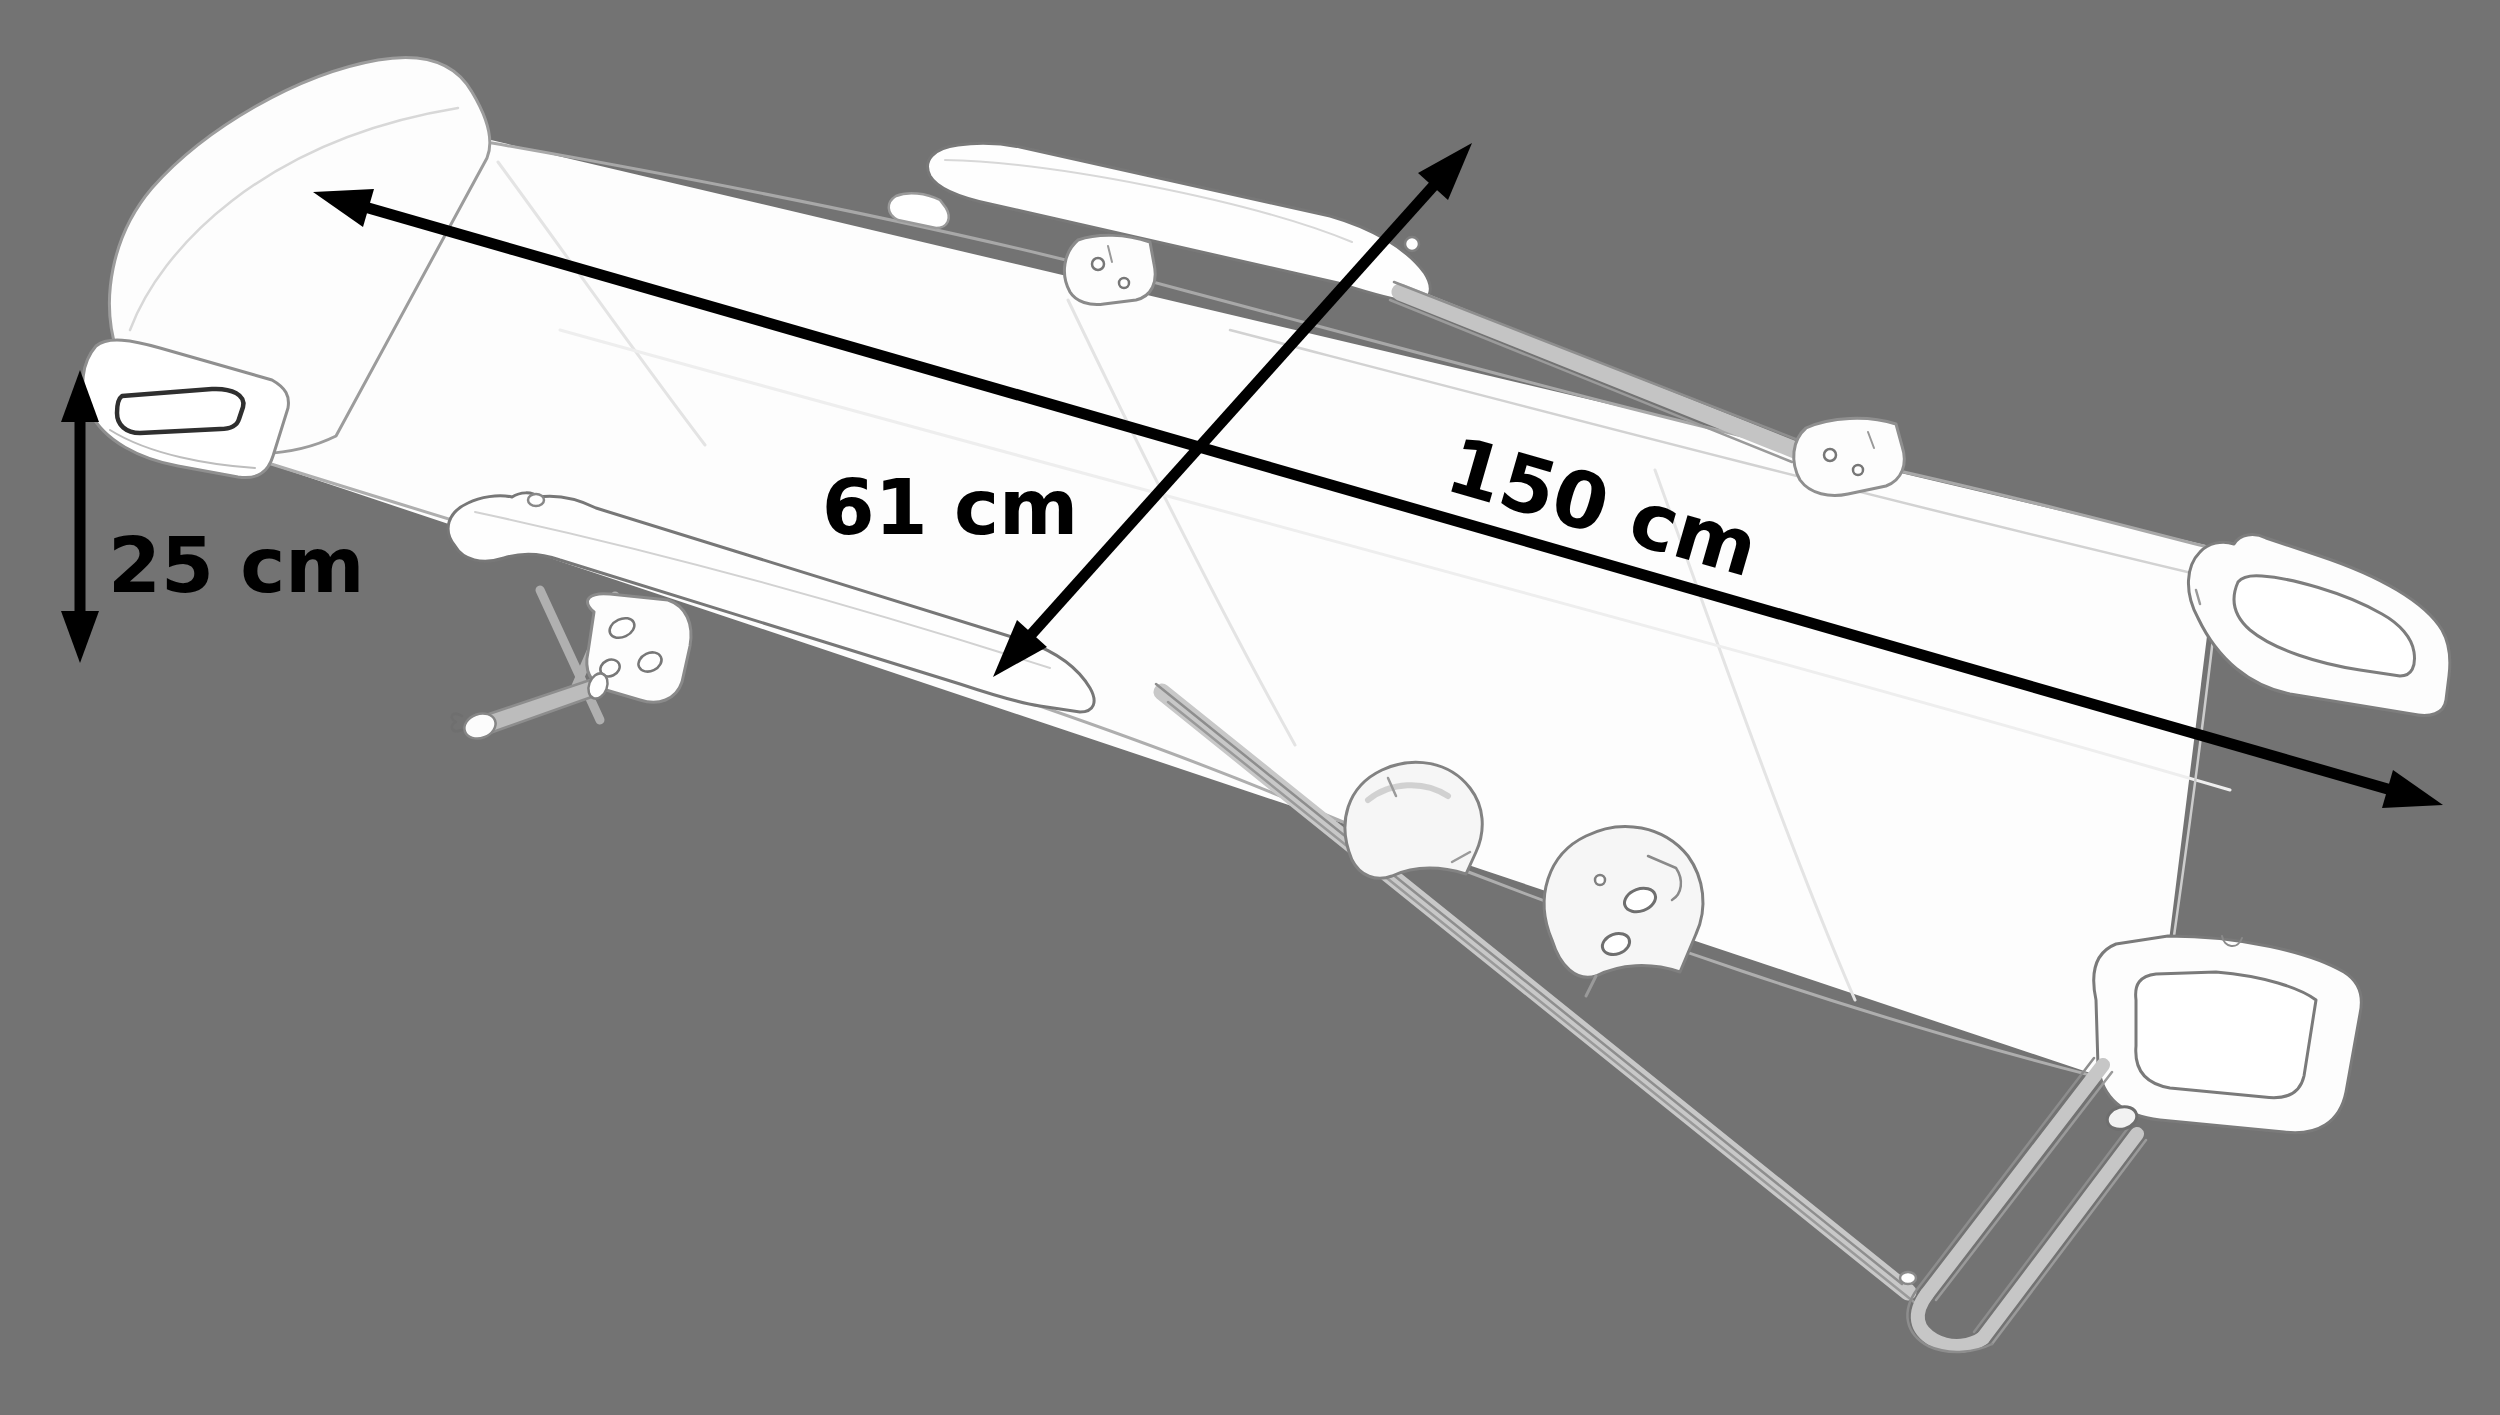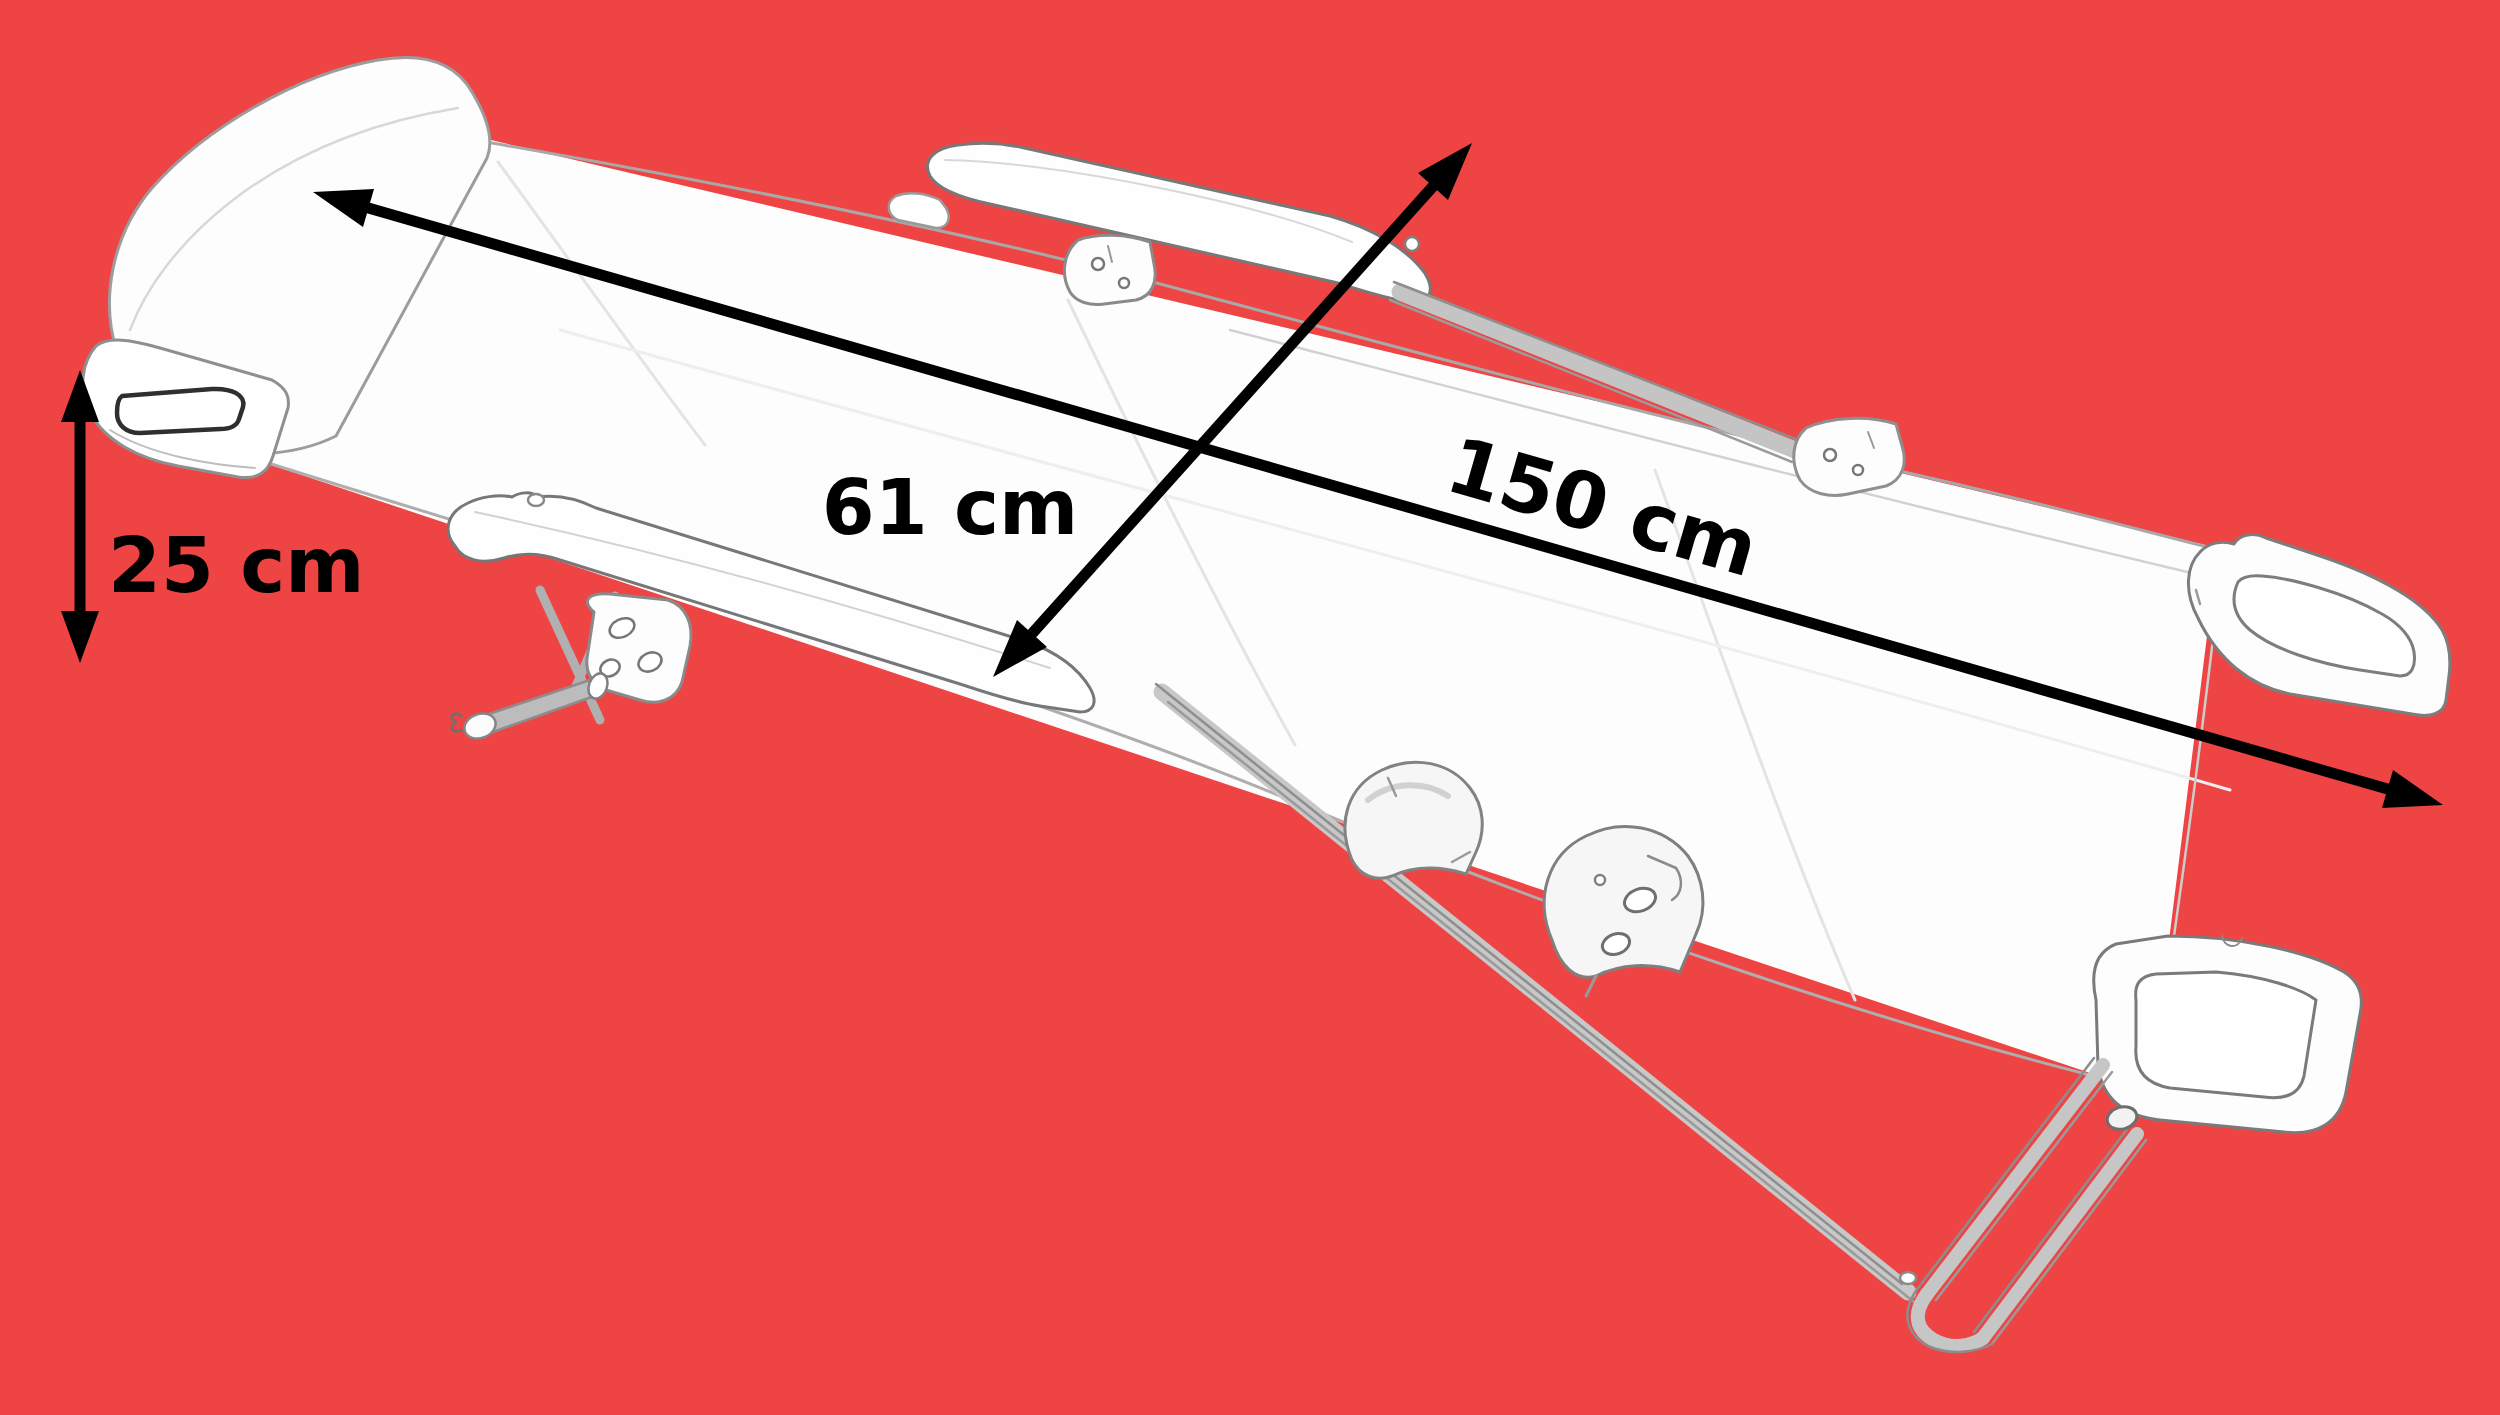--- a/index.html
+++ b/index.html
@@ -1,19 +1,19 @@
 <!DOCTYPE html>
 <html><head>
 <meta charset="utf-8">
 <style>
   html,body{margin:0;padding:0;background:#ffffff;}
   .canvas{
     position:relative;
     width:2500px;height:1415px;
-    background:#ef4444;
+    background:#737373;
     overflow:hidden;
     font-family:"DejaVu Sans","Liberation Sans",sans-serif;
   }
   svg{display:block;}
   .dim-label{
     font-family:"DejaVu Sans","Liberation Sans",sans-serif;
     font-weight:bold;
     fill:#000000;
   }
 </style>

